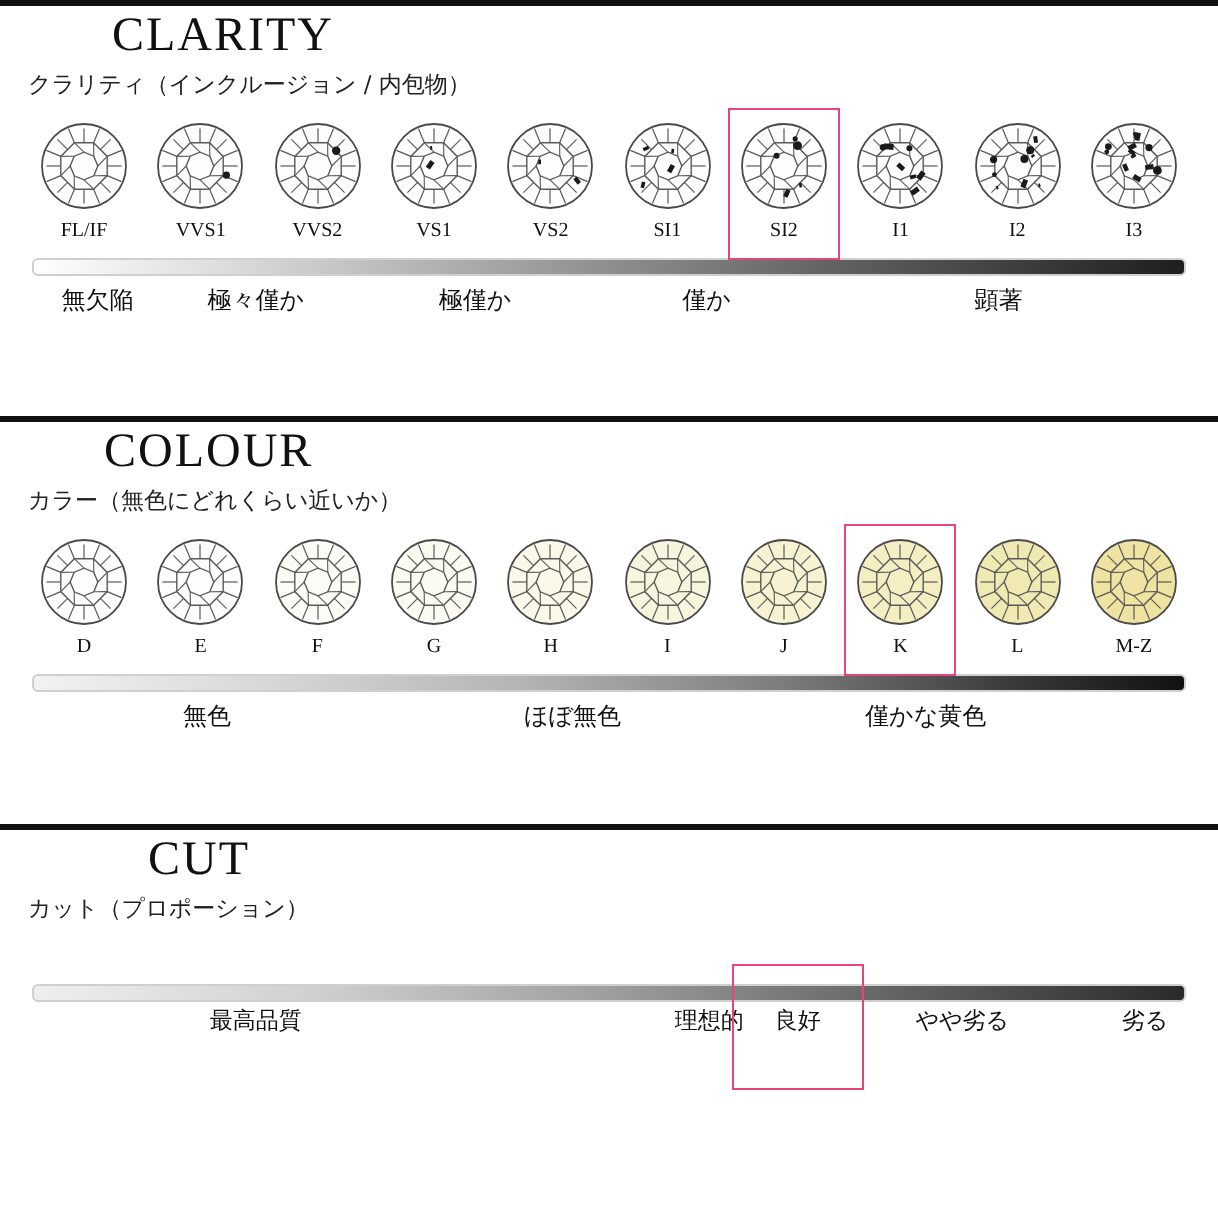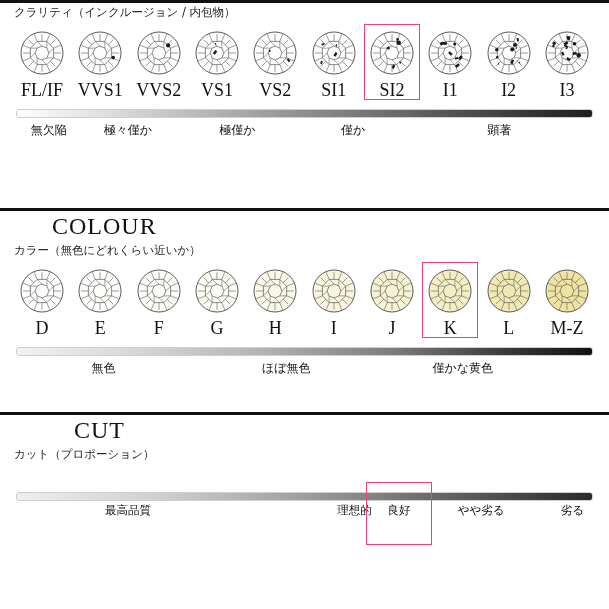--- a/index.html
+++ b/index.html
@@ -44,21 +44,21 @@
   .stone-cell{
     width:52px;
     display:flex;
     flex-direction:column;
     align-items:center;
     position:relative;
   }
   .stone{width:46px;height:46px;}
   .stone-label{
     font-family:"Liberation Serif", serif;
-    font-size:18px;
+    font-size:10px;
     margin-top:4px;
     white-space:nowrap;
   }
 
   .highlight-box{
     position:absolute;
     border:1.6px solid #e8437a;
     box-sizing:border-box;
     pointer-events:none;
   }
@@ -110,20 +110,23 @@
     font-family:"DejaVu Sans", sans-serif;
     transform:translateX(-50%);
     white-space:nowrap;
   }
 </style>
 </head>
 <body>
 
 <div class="section sec-clarity">
   <div class="rule"></div>
+  <div class="head-row">
+    <div class="head-title" style="left:56px;">CLARITY</div>
+  </div>
   <div class="sub-jp">クラリティ（インクルージョン / 内包物）</div>
 
   <div class="stone-row" id="clarity-stones">
       <div class="stone-cell">
         <svg class="stone" viewBox="0 0 46 46" width="46" height="46">
           <circle cx="23" cy="23" r="21" fill="#fdfdfd" stroke="#4a4a4a" stroke-width="0.9"></circle>
           <polygon points="34.6,18.2 34.6,27.8 27.8,34.6 18.2,34.6 11.4,27.8 11.4,18.2 18.2,11.4 27.8,11.4" fill="none" stroke="#5a5a5a" stroke-width="0.7"></polygon>
           <polygon points="29.9,23.0 27.9,27.9 23.0,29.9 18.1,27.9 16.1,23.0 18.1,18.1 23.0,16.1 27.9,18.1" fill="none" stroke="#5a5a5a" stroke-width="0.7"></polygon>
           <line x1="41.8" y1="15.2" x2="34.6" y2="18.2" stroke="#5a5a5a" stroke-width="0.6"></line>
           <line x1="41.8" y1="23.0" x2="34.7" y2="23.0" stroke="#5a5a5a" stroke-width="0.6"></line>

